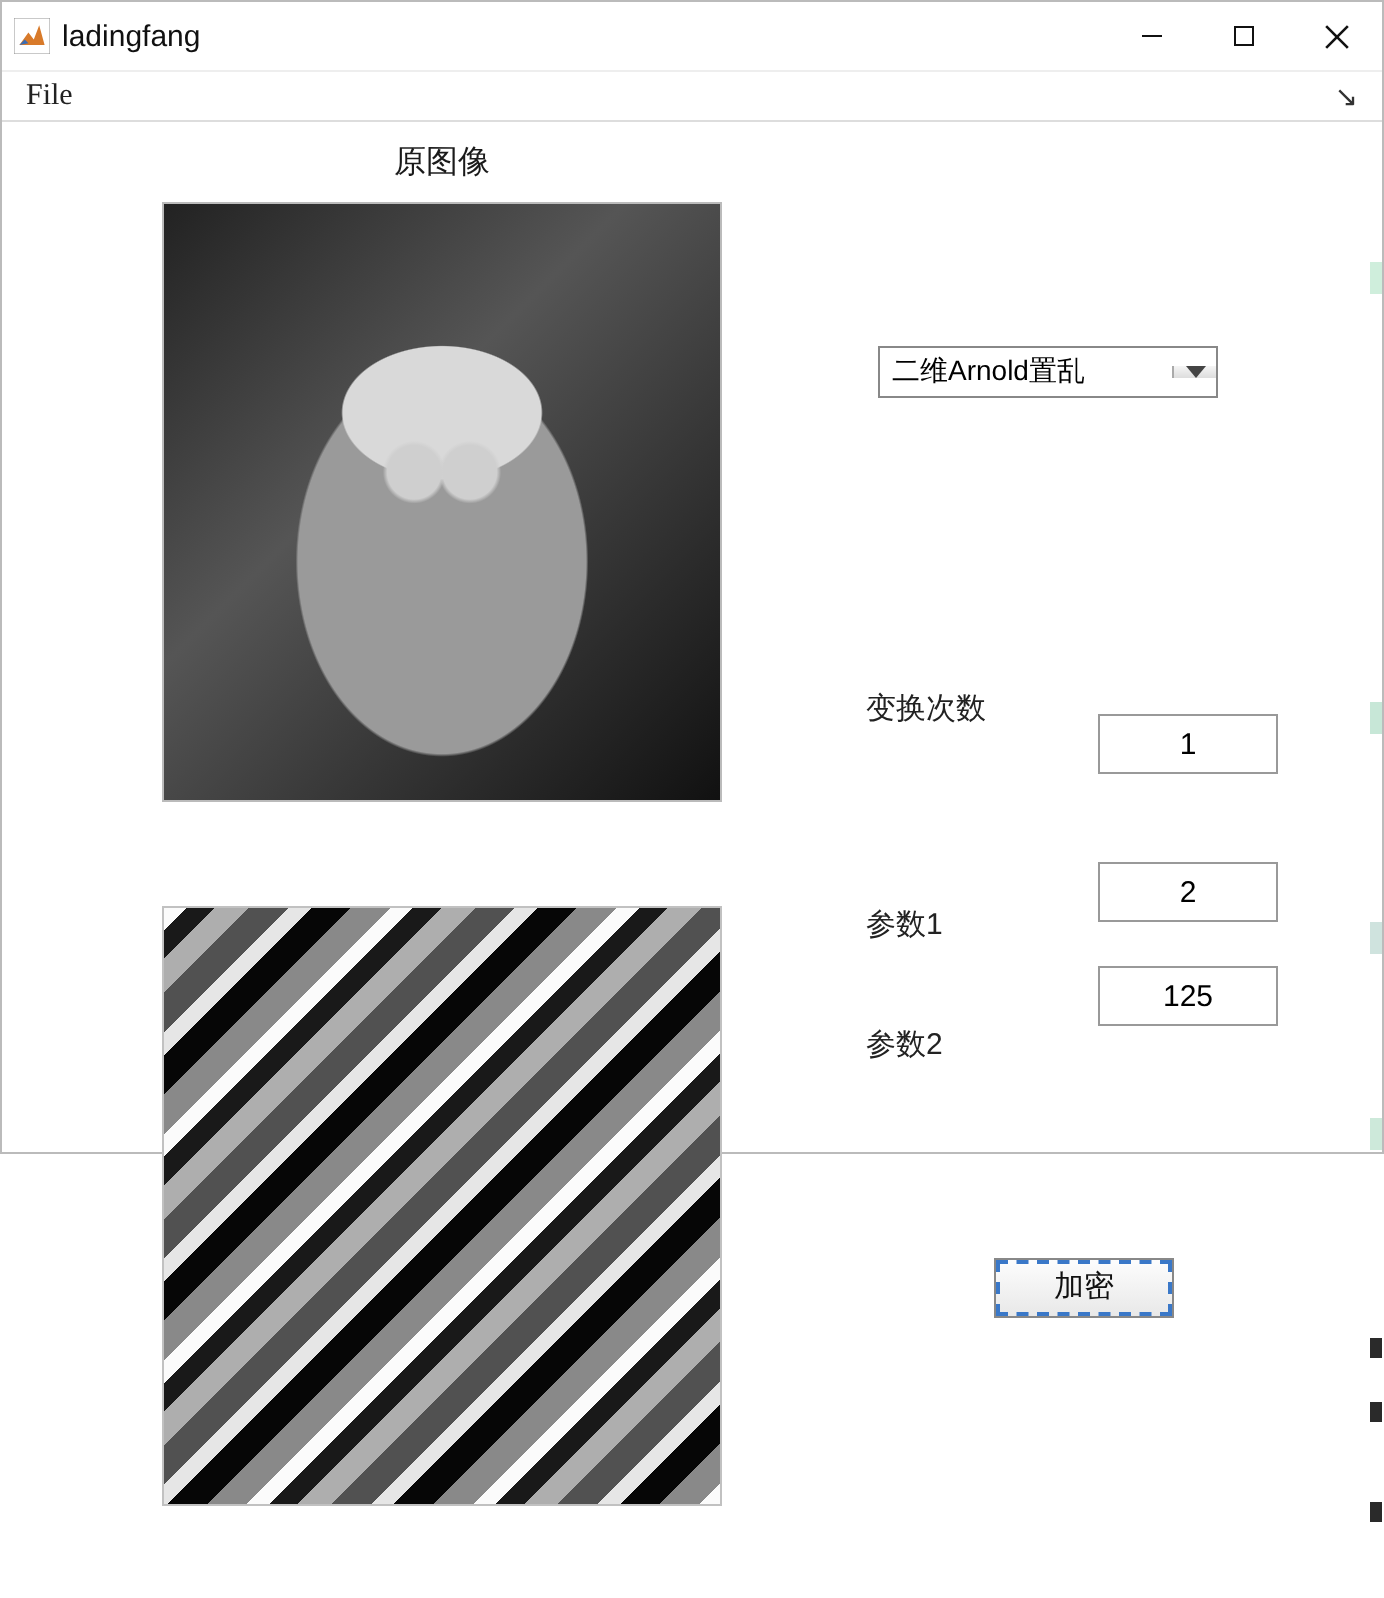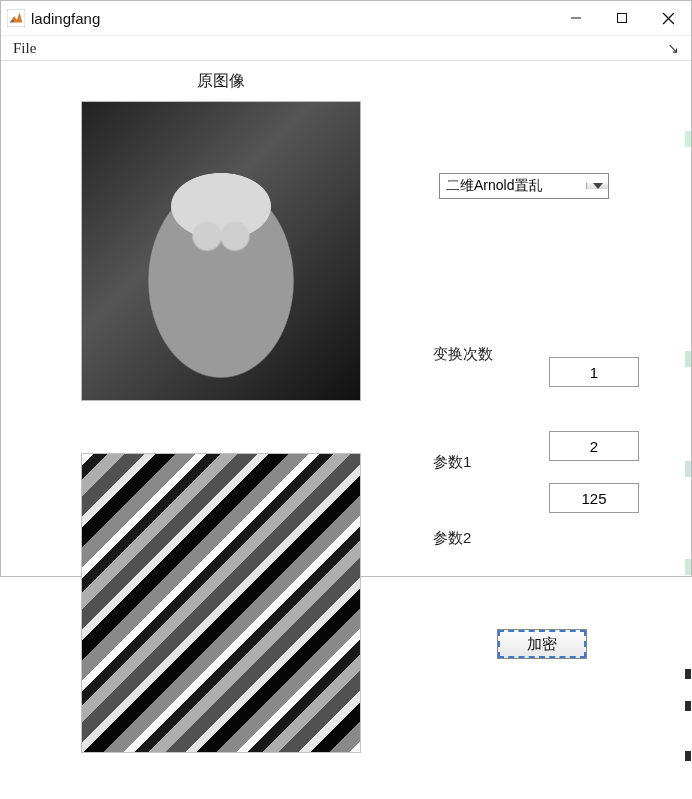--- a/index.html
+++ b/index.html
@@ -208,21 +208,21 @@
           </svg>
       </div>
     </div>
 
     <div class="param-label" style="left:432px; top:284px;">变换次数</div>
     <input class="param-input" style="left: 548px; top: 296px;" value="1">
 
     <div class="param-label" style="left:432px; top:376px;margin-top:16px;">参数1</div>
     <input class="param-input" style="left: 548px; top: 370px;" value="2">
 
-    <div class="param-label" style="left:432px; top:468px;">参数2</div>
+    <div class="param-label" style="left:432px; top:452px;">参数2</div>
     <input class="param-input" style="left: 548px; top: 422px;" value="125">
 
     <div class="action-btn" style="left:496px; top:552px;margin-top:16px;">加密</div>
 
     <div class="edge-strip" style="top:70px;  height:16px;"></div>
     <div class="edge-strip" style="top:290px; height:16px; background:#c7e7d7;"></div>
     <div class="edge-strip" style="top:400px; height:16px; background:#cfe3de;"></div>
     <div class="edge-strip" style="top:498px; height:16px; background:#cde9da;"></div>
     <div class="edge-strip" style="top:608px; height:10px; background:#2a2a2a;"></div>
     <div class="edge-strip" style="top:640px; height:10px; background:#2a2a2a;"></div>

